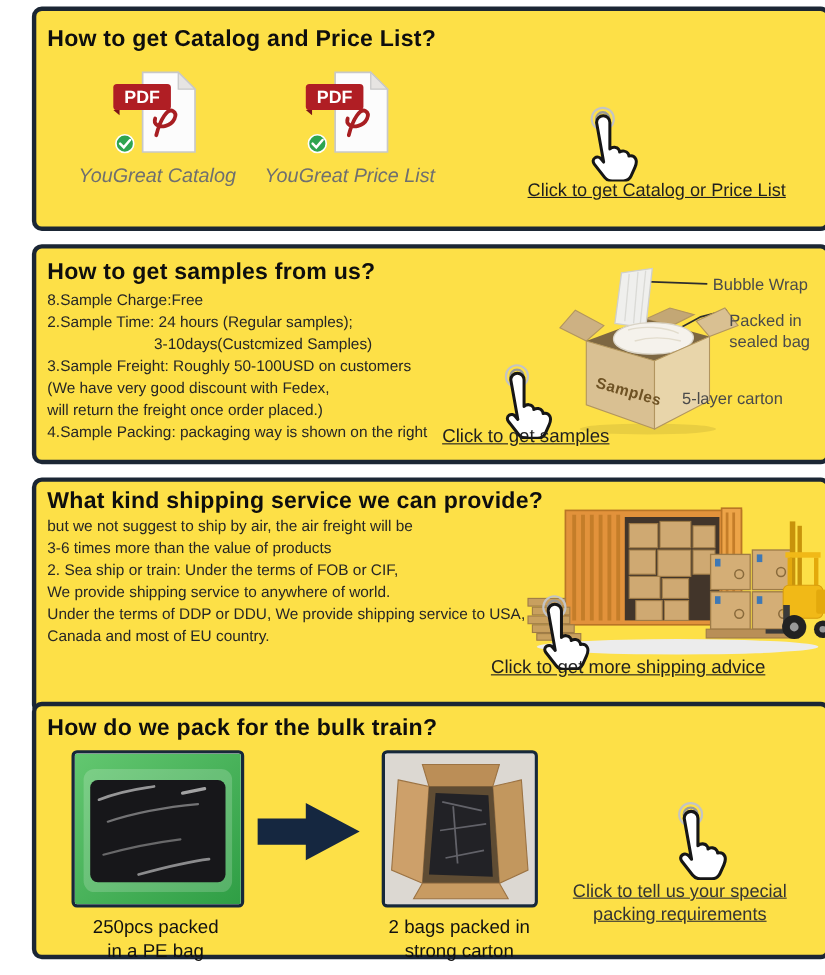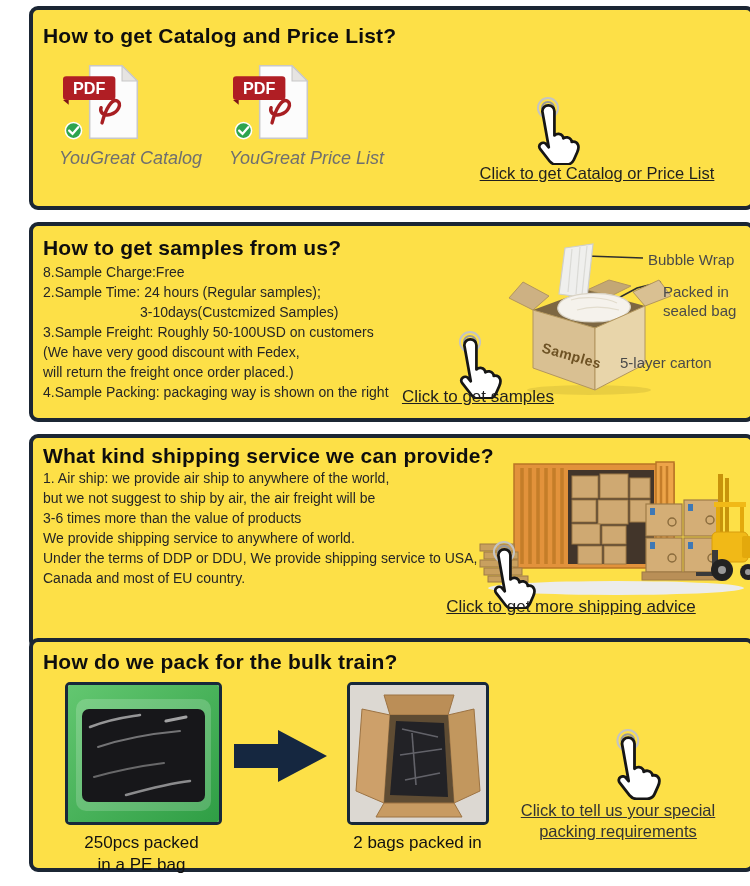--- a/index.html
+++ b/index.html
@@ -22,21 +22,21 @@
   }
   .lines{position:absolute;left:10px;color:#262626;font-size:14px;}
   .line{height:20px;line-height:20px;white-space:nowrap;}
   .line.indent{padding-left:97px;}
   .click-cap{
     position:absolute;text-align:center;font-size:16.5px;color:#1f1f1f;
     line-height:21px;
     text-decoration:underline;
   }
   .tap{position:absolute;}
-  .pdf-item{position:absolute;text-align:left;cursor:pointer;}
+  .pdf-item{position:absolute;text-align:center;cursor:pointer;}
   .pdf-label{margin-top:2px;font-size:18px;color:#6f6f6f;white-space:nowrap;font-style:italic;}
   .photo{
     position:absolute;border:3px solid #17283a;border-radius:5px;overflow:hidden;
     background:#fff;font-size:0;line-height:0;
   }
   .imgcap{
     position:absolute;text-align:center;font-size:17px;font-weight:normal;
     color:#111;line-height:22px;
   }
   .boxlabel{position:absolute;font-size:15px;color:#4a4a4a;line-height:19px;white-space:nowrap;}
@@ -127,23 +127,23 @@
     <circle cx="31" cy="15" r="12.5" fill="none" stroke="#c4c4c4" stroke-width="2.4"></circle>
     <path d="M24 19 a7.5 7.5 0 0 1 15 0 V49 C42 46 47 46.5 49 49.5 C49.7 50.4 50 51.5 50 52.5 C53 50.5 57.5 51 59.5 54 C60.2 55 60.5 56 60.5 57 C63.7 56.2 66.8 57.5 68.2 60.3 C69.6 63.2 68.7 66.6 67.3 69.8 L63 79.4 C61.2 83.2 58.4 85 54.2 85 H41.5 C37.9 85 35.3 83.8 33.1 81 L21.4 66 C19.5 63.5 19.8 60.6 22.1 59 C24.4 57.4 27.4 58.1 29.2 60.3 L32 63.7 Z" fill="#ffffff" stroke="#161616" stroke-width="3.4" stroke-linejoin="round"></path>
   </svg>
   <div class="click-cap" style="left:345px;top:160px;width:200px;font-size:17px">Click to get samples</div>
 </div>
 
 <div class="panel" id="panel3">
   <div class="title" style="top:6px">What kind shipping service we can provide?</div>
 
   <div class="lines" style="top:30px">
-    <div class="line">1. Air ship: we provide air ship to anywhere of the world,</div>
     <div class="line">but we not suggest to ship by air, the air freight will be</div>
     <div class="line">3-6 times more than the value of products</div>
+    <div class="line">2. Sea ship or train: Under the terms of FOB or CIF,</div>
     <div class="line">We provide shipping service to anywhere of world.</div>
     <div class="line">Under the terms of DDP or DDU, We provide shipping service to USA,</div>
     <div class="line">Canada and most of EU country.</div>
   </div>
 
   <svg style="position:absolute;left:433px;top:10px" width="285" height="150" viewBox="0 0 285 150">
     <ellipse cx="150" cy="140" rx="128" ry="7" fill="#ececec"></ellipse>
     <rect x="48" y="16" width="160" height="104" fill="#e2923b" stroke="#b97526" stroke-width="1.5"></rect>
     <path d="M56 20 V116 M64 20 V116 M72 20 V116 M80 20 V116 M88 20 V116 M96 20 V116" stroke="#c47d29" stroke-width="3.5"></path>
     <rect x="102" y="22" width="86" height="94" fill="#42352a"></rect>
@@ -257,20 +257,21 @@
       <polygon points="34,118 104,118 112,132 26,132" fill="#c89b62" stroke="#9c7343" stroke-width="1"></polygon>
     </svg>
   </div>
 
   <div class="imgcap" style="left:16px;top:190px;width:185px">
     <div>250pcs packed</div>
     <div>in a PE bag</div>
   </div>
   <div class="imgcap" style="left:292px;top:190px;width:185px">
     <div>2 bags packed in</div>
+    <div>strong carton</div>
   </div>
 
   <svg class="tap" style="left:569px;top:86px" width="60" viewBox="0 0 72 86">
     <circle cx="31" cy="15" r="7.5" fill="none" stroke="#9a9a9a" stroke-width="2.6"></circle>
     <circle cx="31" cy="15" r="12.5" fill="none" stroke="#c4c4c4" stroke-width="2.4"></circle>
     <path d="M24 19 a7.5 7.5 0 0 1 15 0 V49 C42 46 47 46.5 49 49.5 C49.7 50.4 50 51.5 50 52.5 C53 50.5 57.5 51 59.5 54 C60.2 55 60.5 56 60.5 57 C63.7 56.2 66.8 57.5 68.2 60.3 C69.6 63.2 68.7 66.6 67.3 69.8 L63 79.4 C61.2 83.2 58.4 85 54.2 85 H41.5 C37.9 85 35.3 83.8 33.1 81 L21.4 66 C19.5 63.5 19.8 60.6 22.1 59 C24.4 57.4 27.4 58.1 29.2 60.3 L32 63.7 Z" fill="#ffffff" stroke="#161616" stroke-width="3.4" stroke-linejoin="round"></path>
   </svg>
   <div class="click-cap" style="left:455px;top:158px;width:260px;color:#333333">
     <div>Click to tell us your special</div>
     <div>packing requirements</div>

